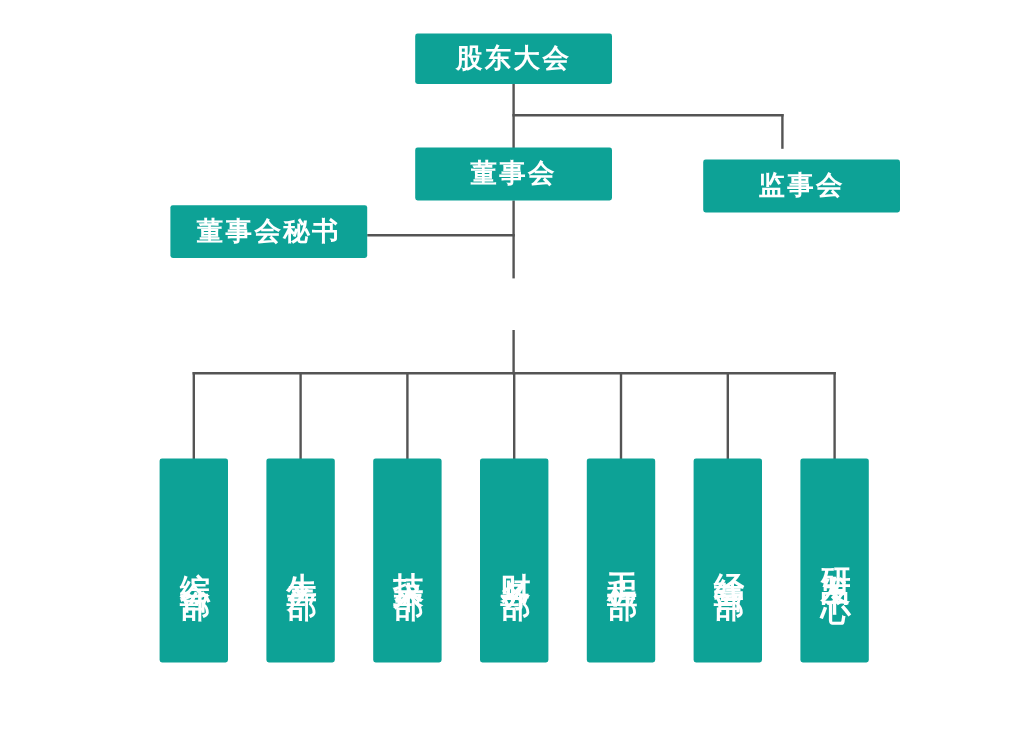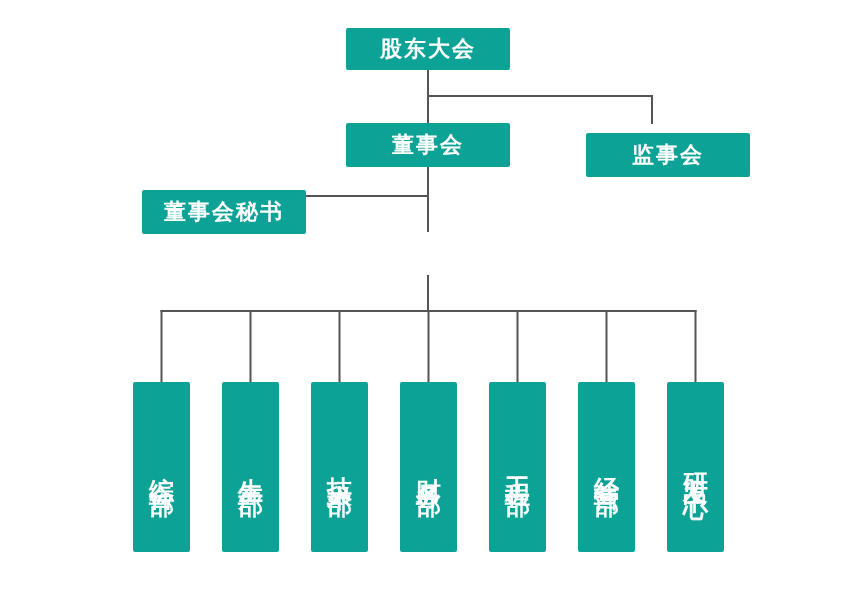--- a/index.html
+++ b/index.html
@@ -78,21 +78,21 @@
   </div>
 
   <div class="node hnode" style="left:346px; top:123px;">
     <span>董事会</span>
   </div>
 
   <div class="node hnode" style="left:586px; top:123px;margin-top:10px;">
     <span>监事会</span>
   </div>
 
-  <div class="node hnode" style="left:142px; top:190px;text-align:center;">
+  <div class="node hnode" style="left:142px; top:171px;text-align:center;">
     <span>董事会秘书</span>
   </div>
 
 
   <div class="node dept" style="left:133px; top:382px;">
     <span class="vtext">综合部</span>
   </div>
 
   <div class="node dept" style="left:222px; top:382px;">
     <span class="vtext">生产部</span>

